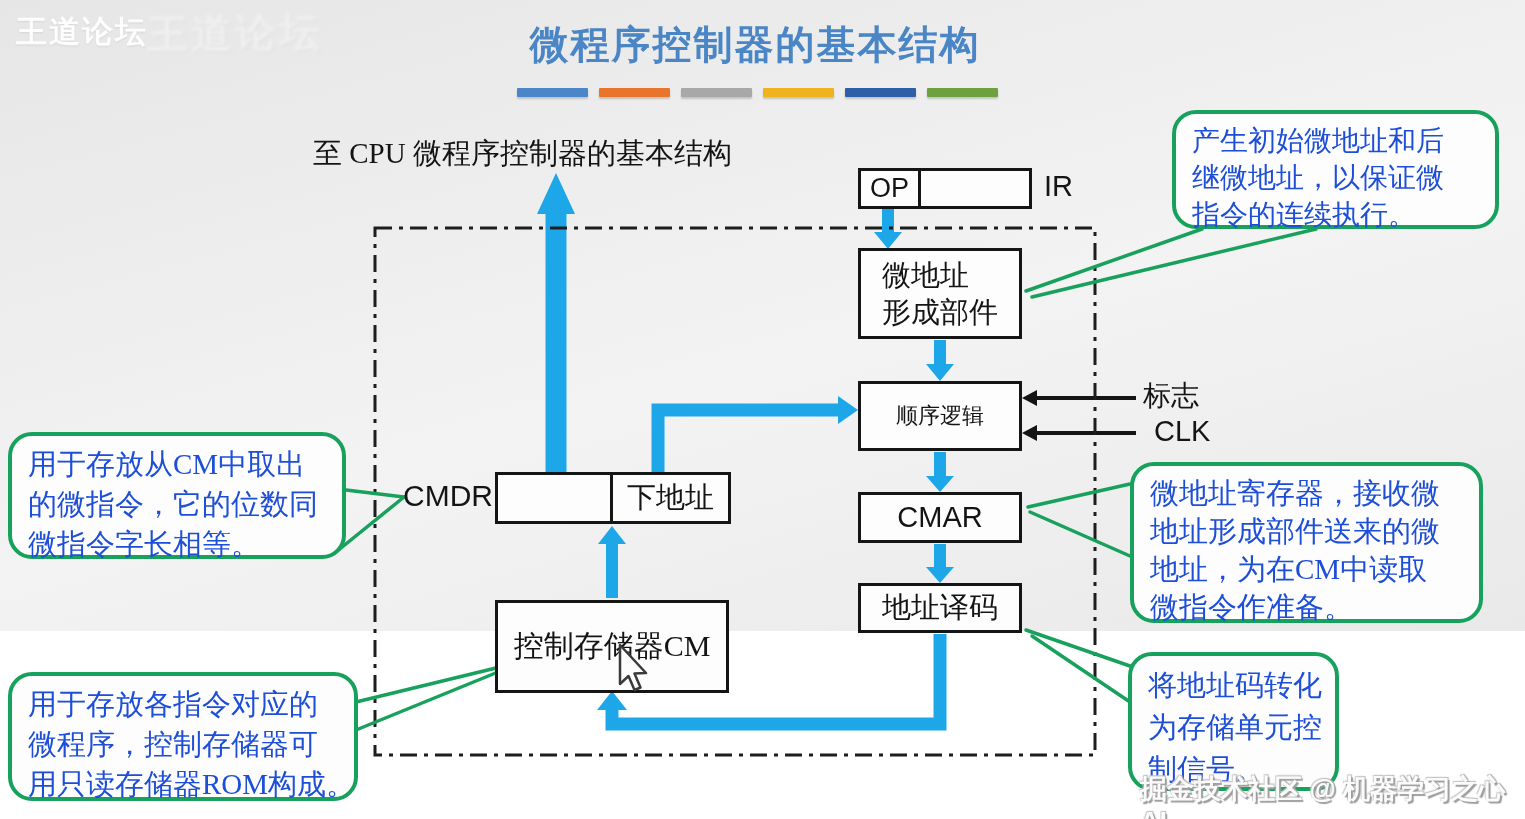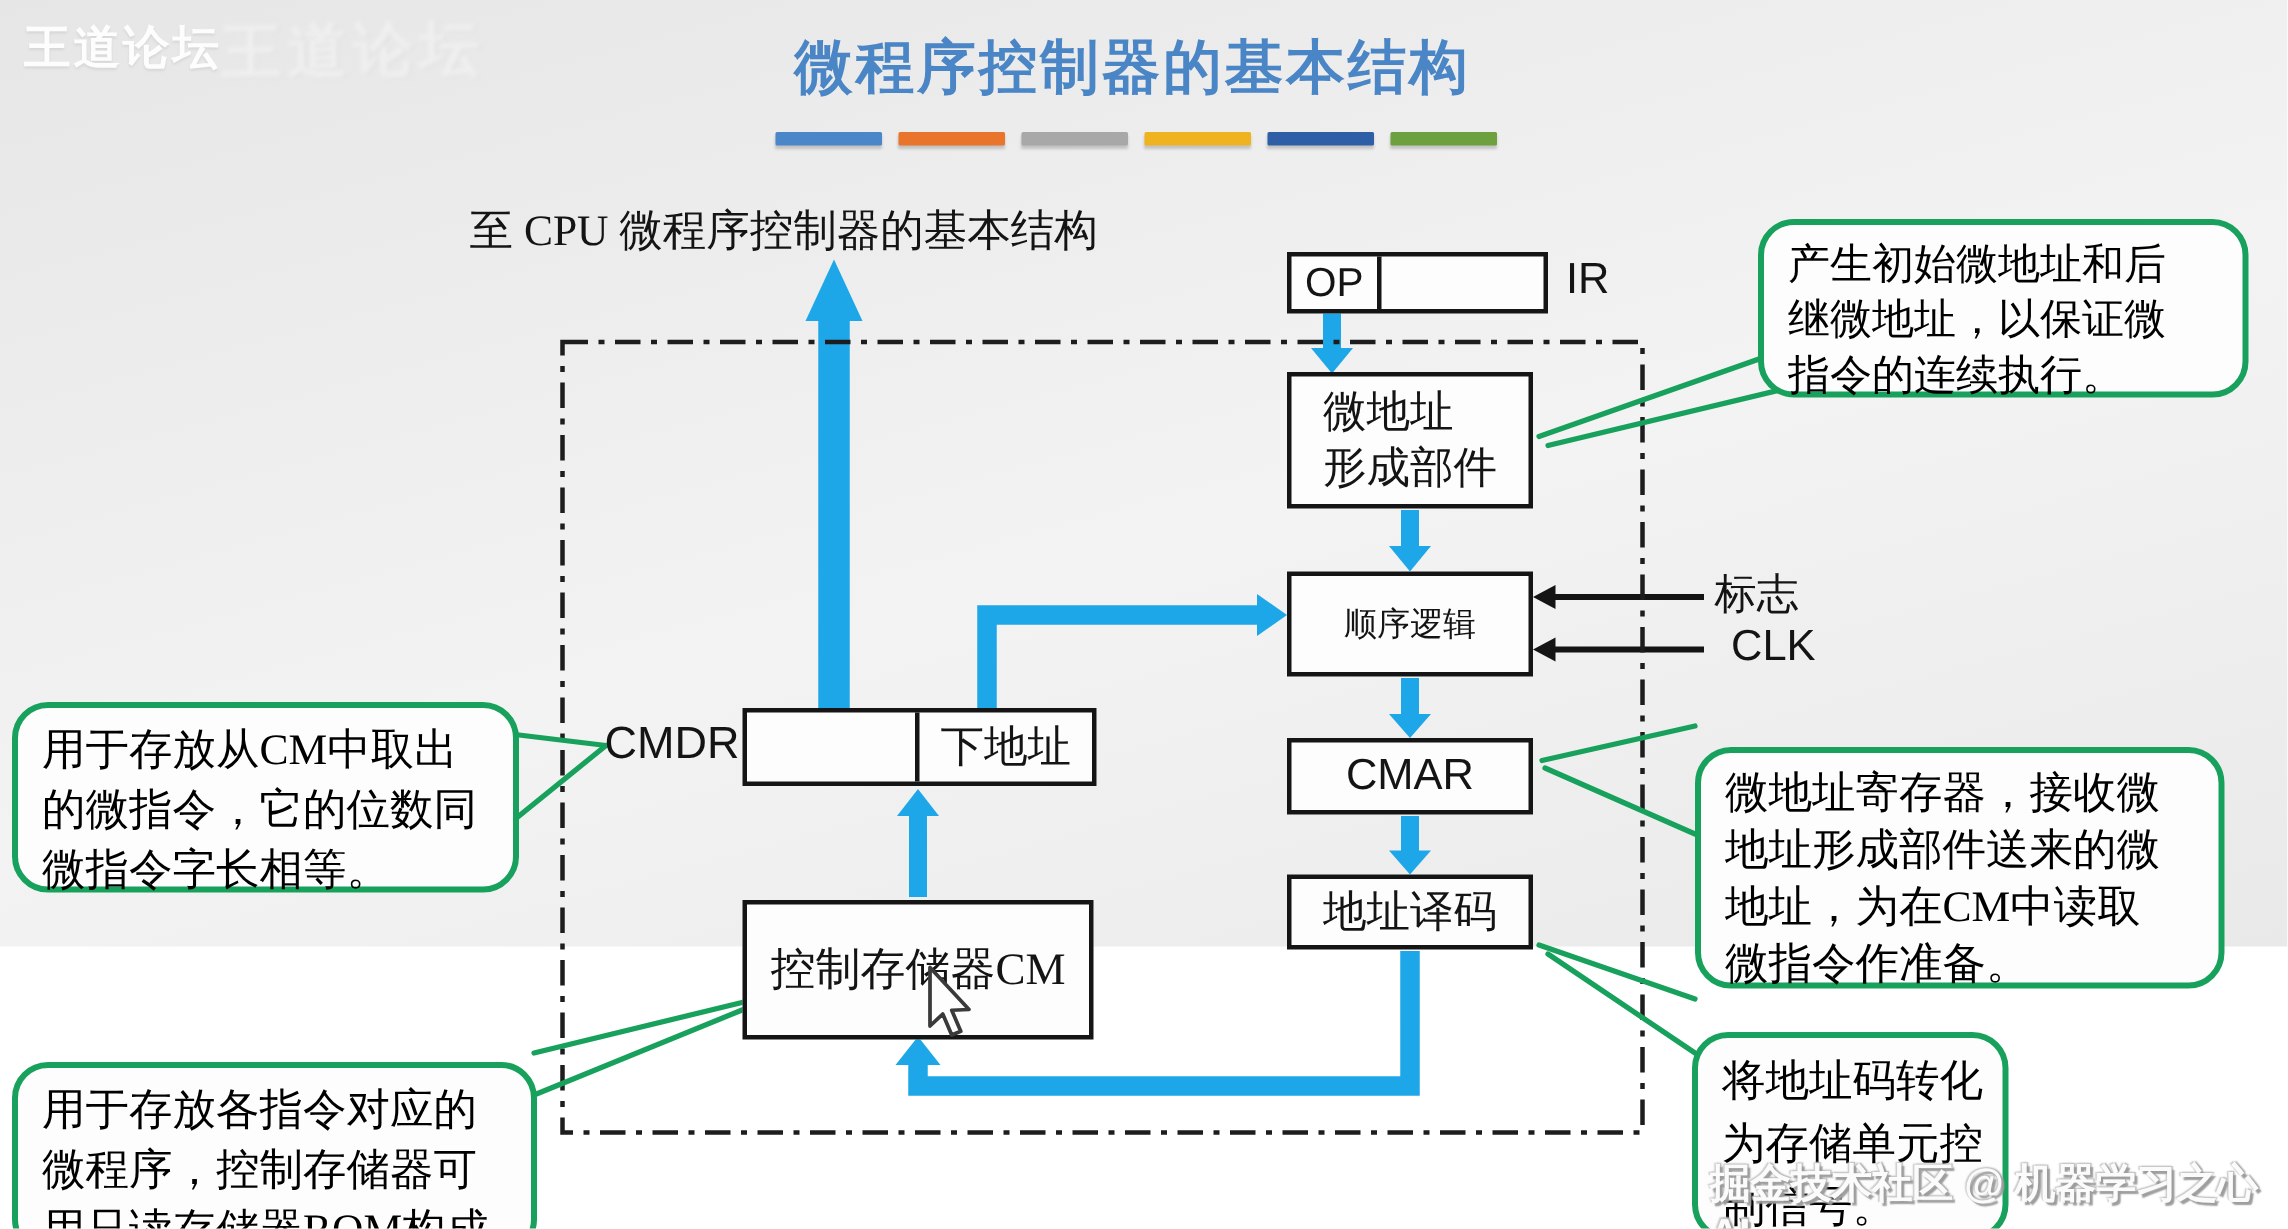--- a/index.html
+++ b/index.html
@@ -56,21 +56,21 @@
   .box-cmar    { left:858px; top:492px; width:164px; height:51px; font-size:29px; font-family:"Liberation Sans",sans-serif; }
   .box-decoder { left:858px; top:583px; width:164px; height:50px; font-size:29px; }
   .box-cmdr    { left:495px; top:472px; width:236px; height:52px; padding:0; }
   .box-cmdr .cell-empty { width:112px; height:100%; }
   .box-cmdr .cell-next  { flex:1; height:100%; border-left:3px solid #151515;
                           display:flex; align-items:center; justify-content:center; font-size:29px; }
   .box-cm      { left:495px; top:600px; width:234px; height:93px; font-size:30px; }
 
   
   .callout { position:absolute; z-index:20; background:#fdfdfd; border:4px solid #18a15c;
-             border-radius:24px; color:#000000; padding:8px 14px 6px 16px;margin-top:36px; }
+             border-radius:24px; color:#1d4ed8; padding:8px 14px 6px 16px; }
   .callout div { white-space:nowrap; }
   .co-1 { left:1172px; top:110px; width:327px; height:119px; font-size:28px; line-height:37px; }
   .co-2 { left:8px;    top:432px; width:338px; height:127px; font-size:29px; line-height:40px; }
   .co-3 { left:8px;    top:672px; width:350px; height:129px; font-size:29px; line-height:40px; }
   .co-4 { left:1130px; top:462px; width:353px; height:161px; font-size:29px; line-height:38px; }
   .co-5 { left:1128px; top:652px; width:211px; height:139px; font-size:29px; line-height:42px; }
 </style>
 </head>
 <body>
 

